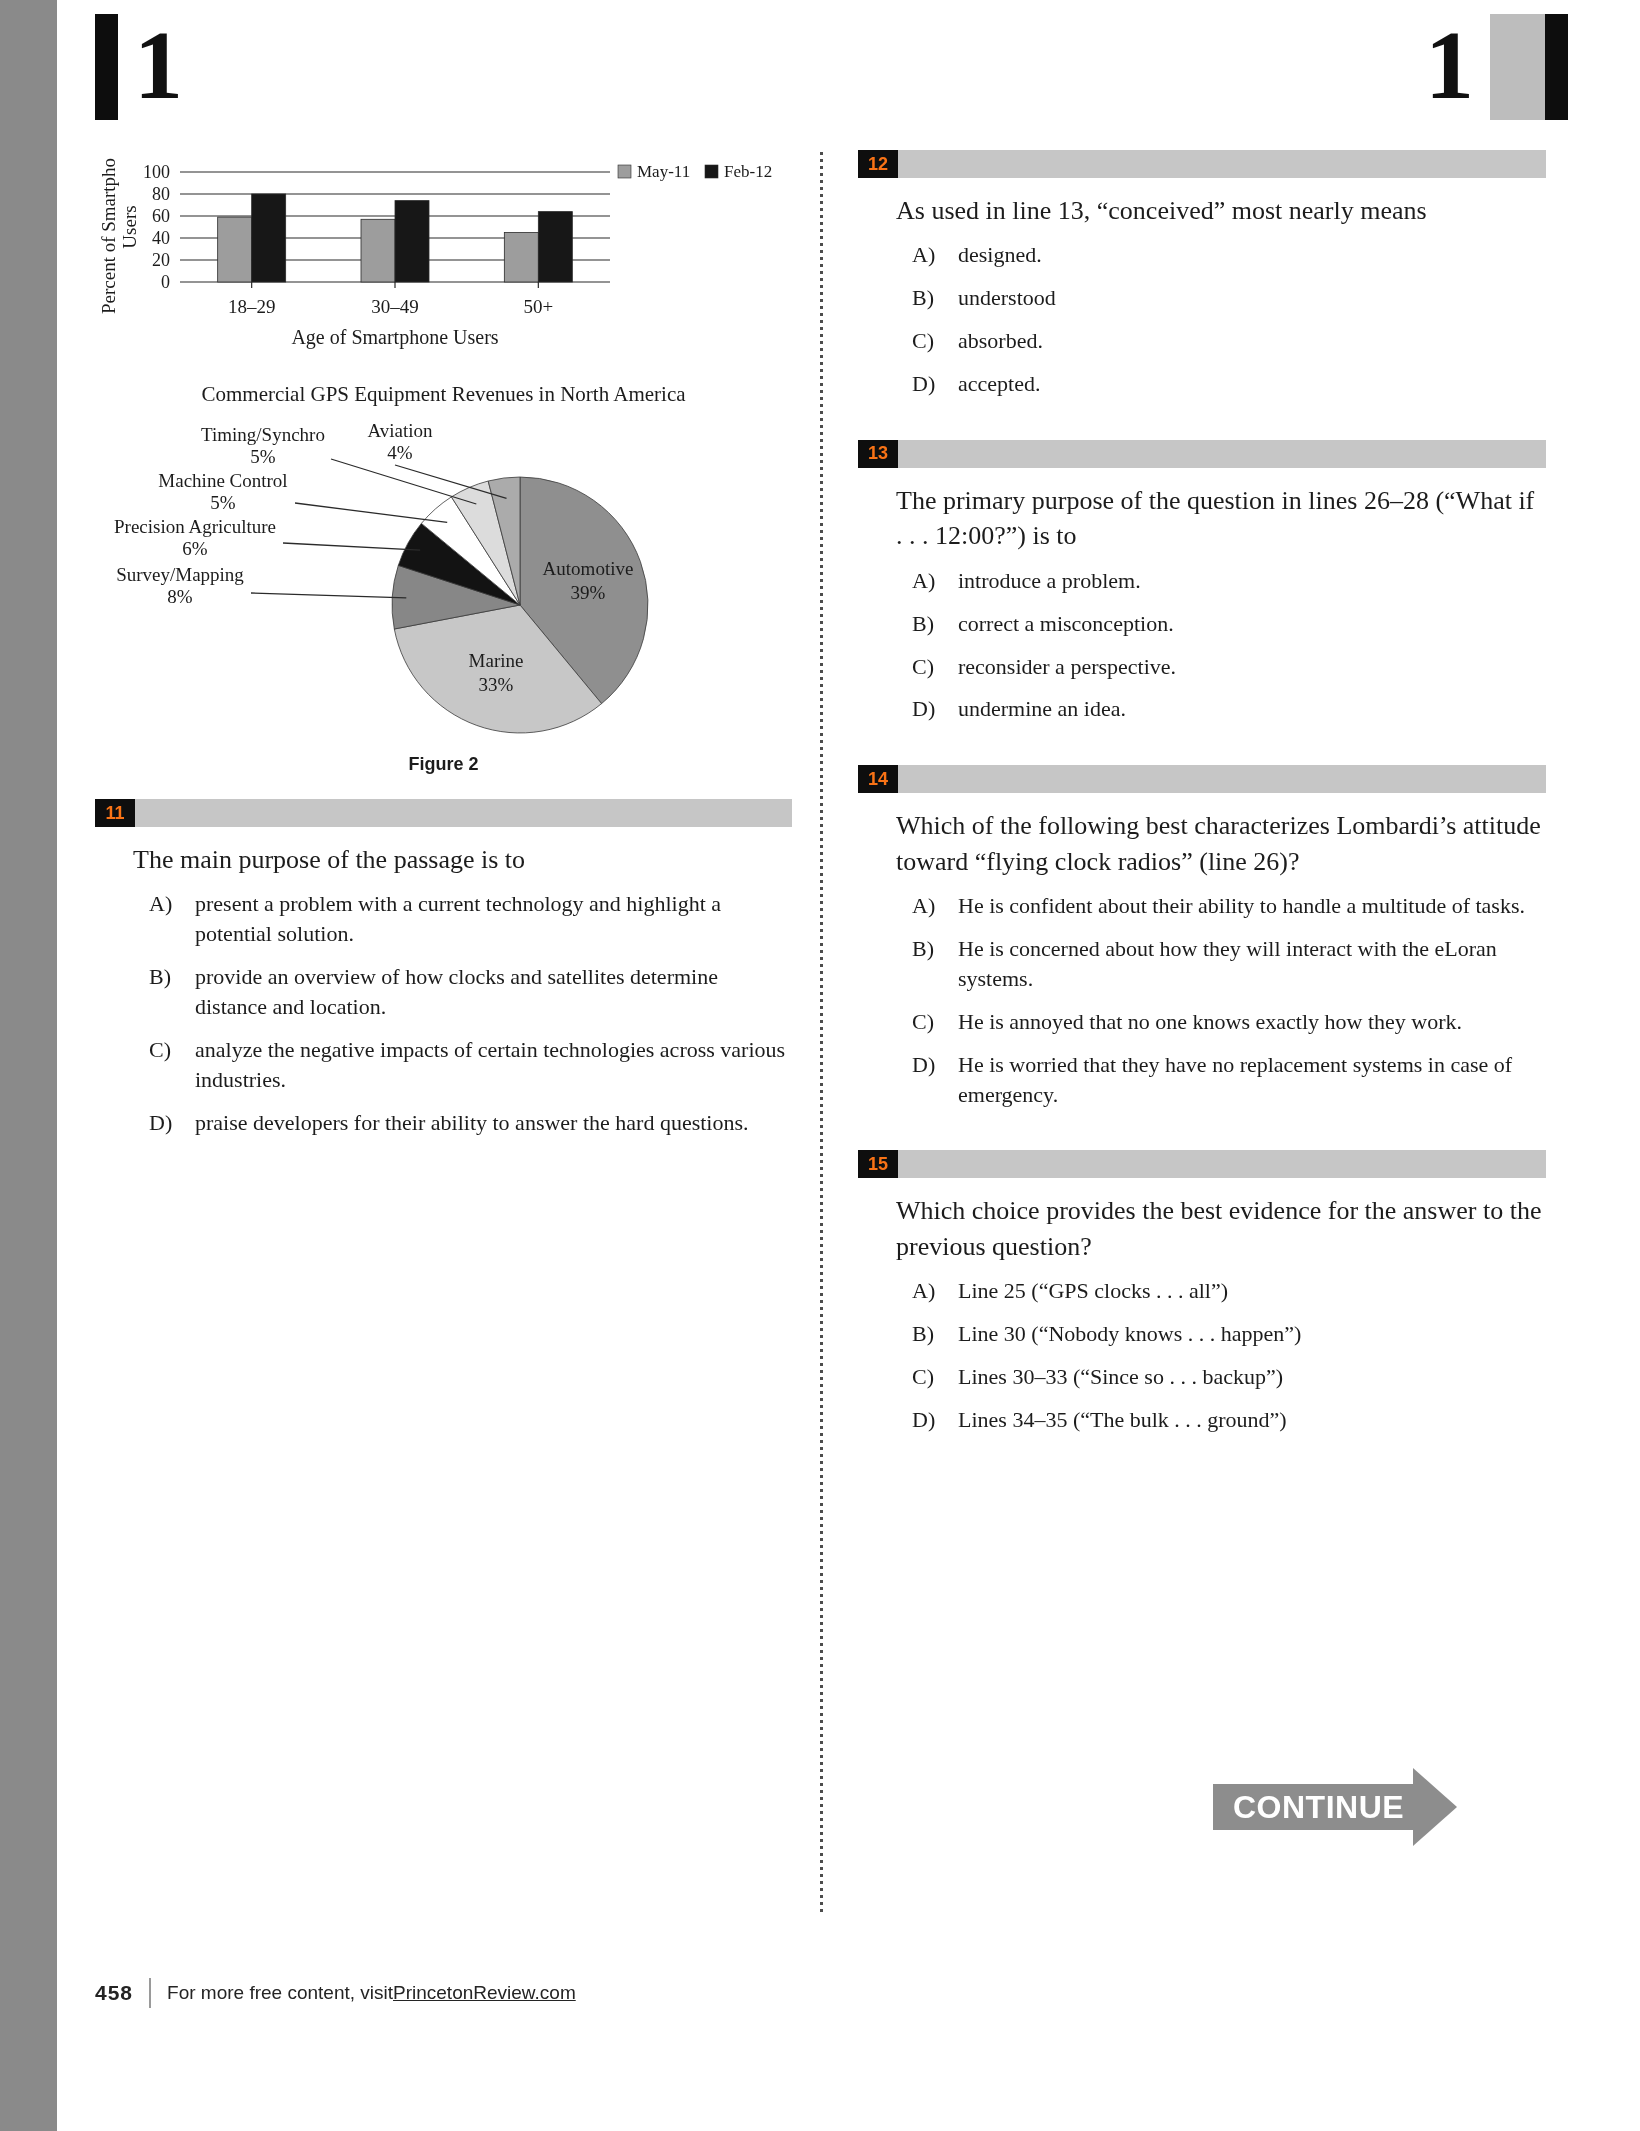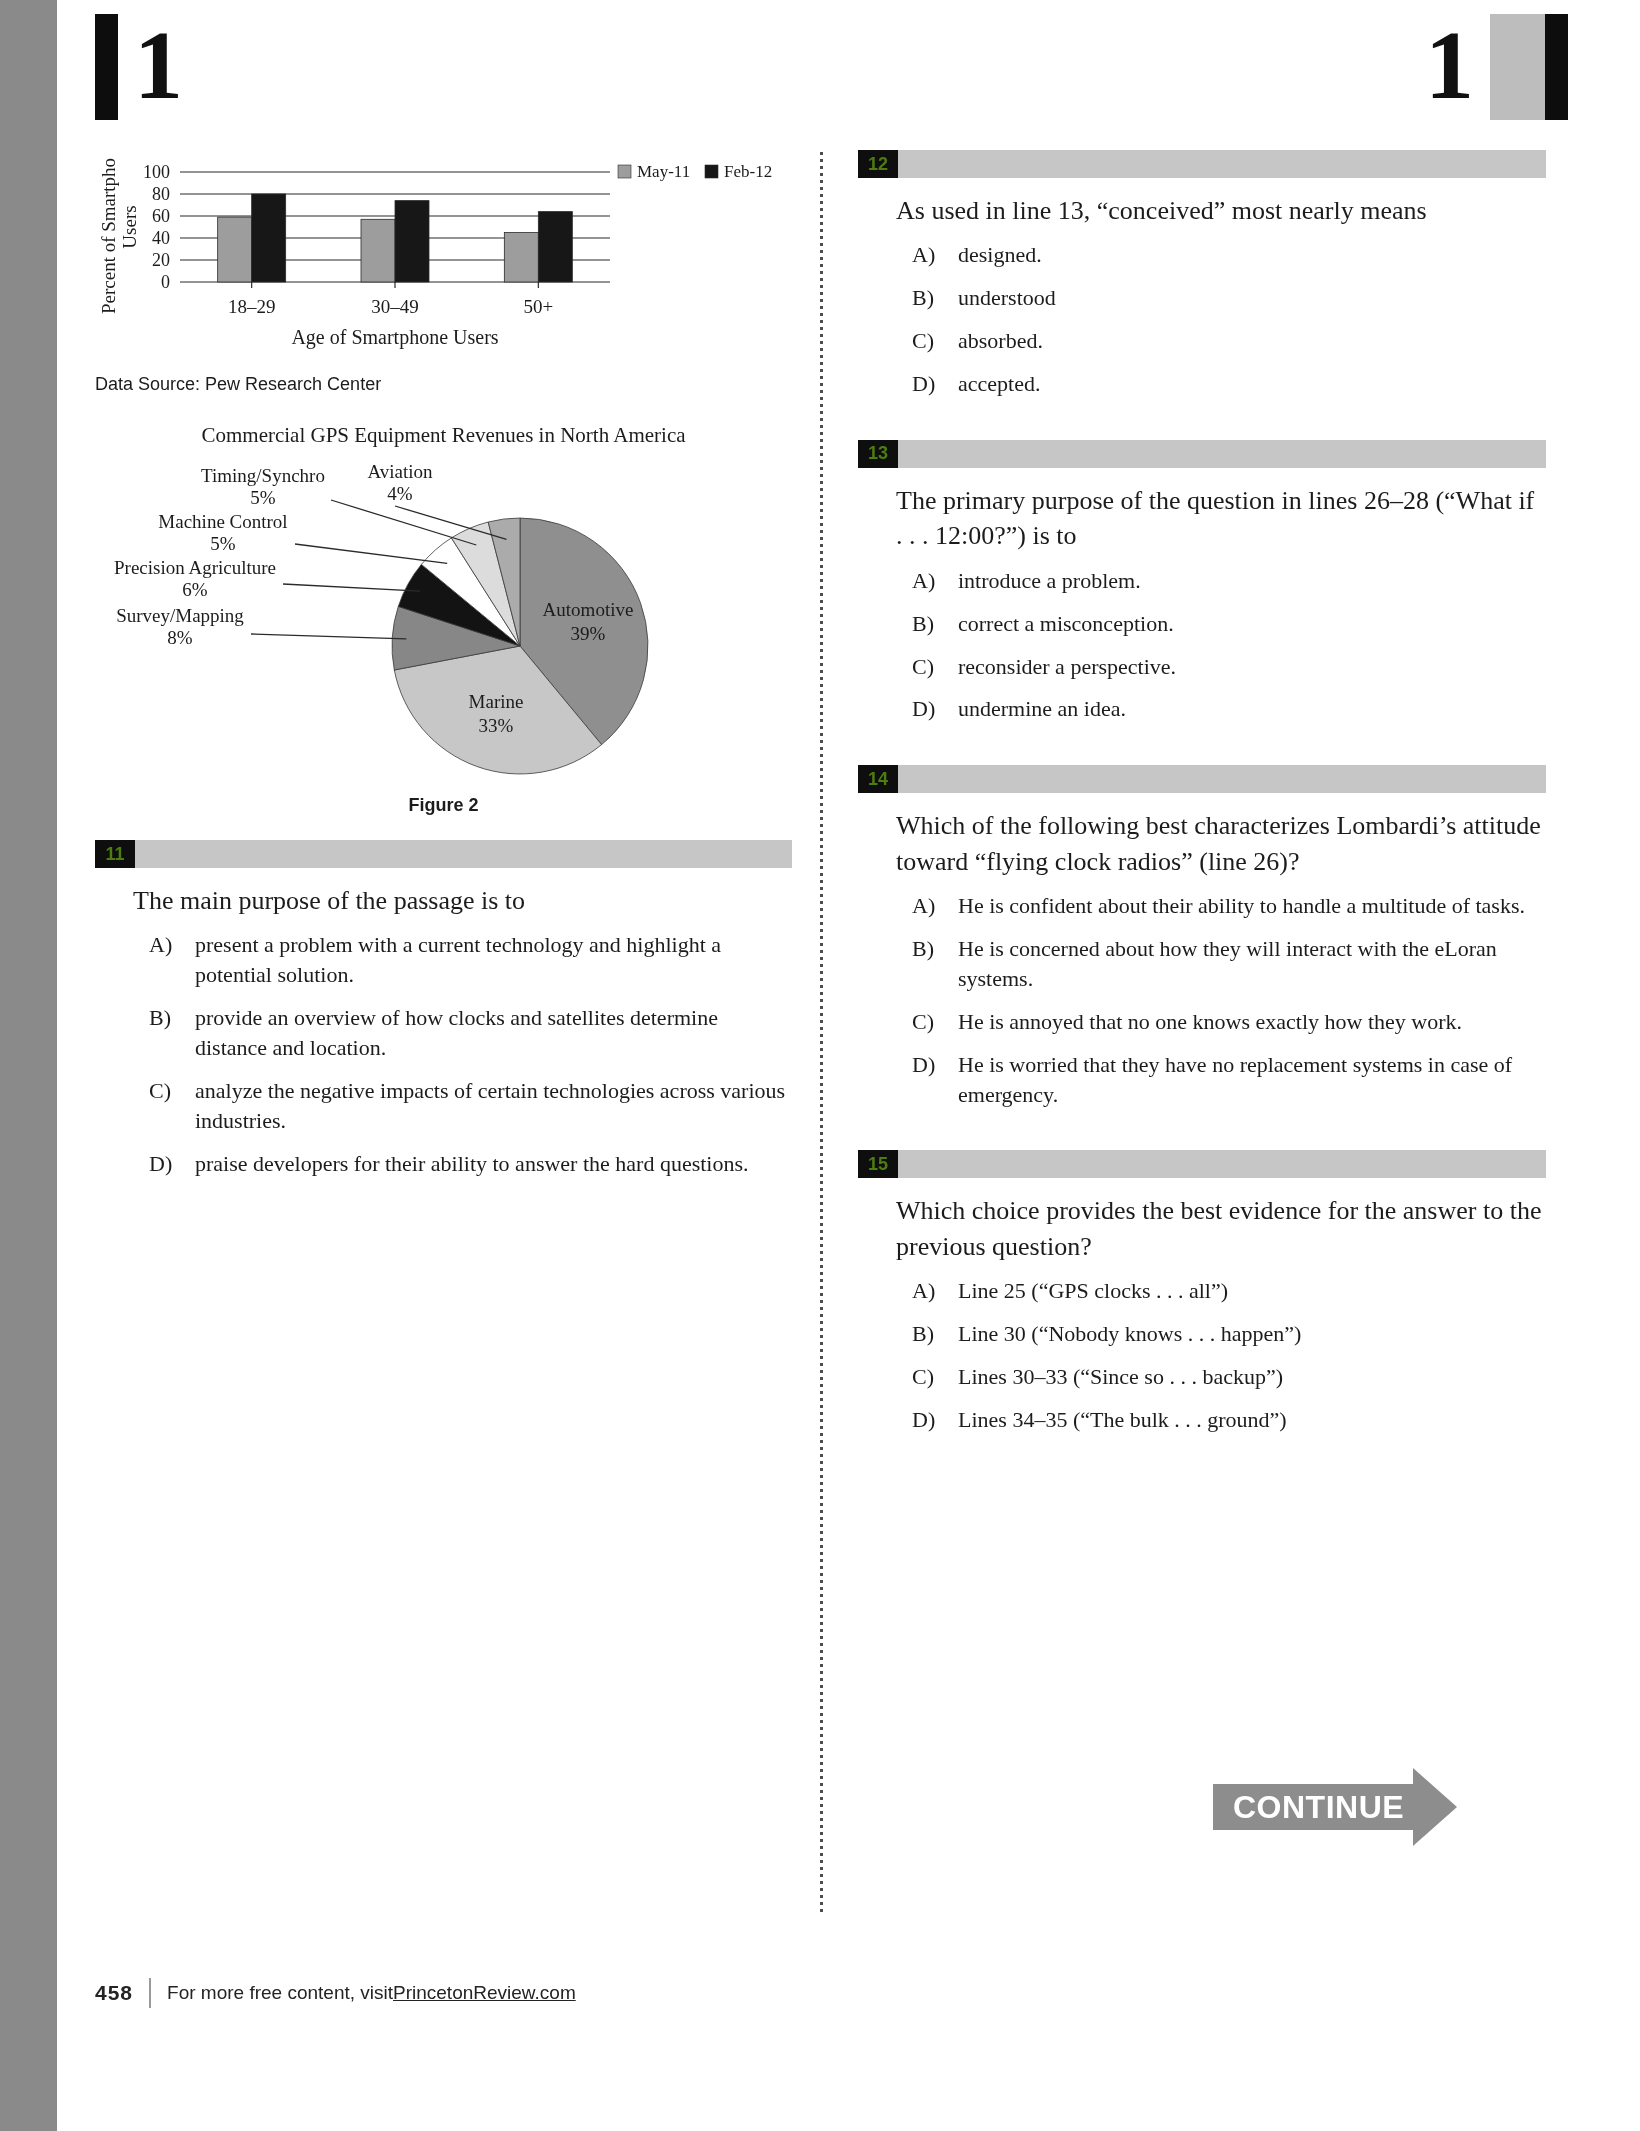--- a/index.html
+++ b/index.html
@@ -42,21 +42,21 @@
     font-weight:bold; font-size:18px; margin-top:10px;
   }
   .data-source { font-family:"Liberation Sans", sans-serif; font-size:18px; margin-top:20px; }
 
   
   .question { margin-top:41px; }
   .question.first { margin-top:0; }
   .q11 { margin-top:24px; }
   .q-header { height:28px; background:#c6c6c6; display:flex; align-items:stretch; }
   .q-num {
-    min-width:40px; background:#0e0e0e; color:#4d7c0f;
+    min-width:40px; background:#0e0e0e; color:#f97316;
     font-family:"Liberation Sans", sans-serif; font-size:18px; font-weight:bold;
     display:flex; align-items:center; justify-content:center;
   }
   .q-stem { margin:15px 0 12px 38px; font-size:26px; line-height:1.36; }
   .choices { list-style:none; margin-left:54px; margin-right:6px; }
   .choice { display:flex; font-size:22px; line-height:1.36; margin-bottom:13px; }
   .choice-letter { flex:none; width:46px; }
   .choice-text { flex:1; }
 
   
@@ -127,21 +127,20 @@
         <line x1="443.3333333333333" y1="124" x2="443.3333333333333" y2="130" stroke="#2b2b2b" stroke-width="1.2"></line>
         <text x="443.3333333333333" y="155" text-anchor="middle" font-size="19">50+</text>
         <rect x="523" y="7" width="13" height="13" fill="#9d9d9d" stroke="#2b2b2b" stroke-width="0.6"></rect>
         <text x="542" y="19" font-size="17">May-11</text>
         <rect x="610" y="7" width="13" height="13" fill="#171717" stroke="#2b2b2b" stroke-width="0.6"></rect>
         <text x="629" y="19" font-size="17">Feb-12</text>
         <text transform="translate(20 69) rotate(-90)" text-anchor="middle" font-size="19"><tspan x="0" dy="0">Percent of Smartphone</tspan><tspan x="0" dy="21">Users</tspan></text>
         <text x="300" y="186" text-anchor="middle" font-size="20">Age of Smartphone Users</text>
       </svg></div>
 
-  <div class="data-source">Data Source: Pew Research Center</div>
 
   <div class="fig2-title">Commercial GPS Equipment Revenues in North America</div>
 
   <div id="fig2-chart" class="chart-box"><svg viewBox="0 0 697 325" width="697" height="325" font-family="Liberation Serif, serif" fill="#1c1c1c">
         <path d="M425 190 L425.0 62.0 A128 128 0 0 1 506.6 288.6 Z" fill="#8f8f8f" stroke="#3a3a3a" stroke-width="0.8"></path>
         <path d="M425 190 L506.6 288.6 A128 128 0 0 1 299.3 214.0 Z" fill="#c7c7c7" stroke="#3a3a3a" stroke-width="0.8"></path>
         <path d="M425 190 L299.3 214.0 A128 128 0 0 1 303.3 150.4 Z" fill="#878787" stroke="#3a3a3a" stroke-width="0.8"></path>
         <path d="M425 190 L303.3 150.4 A128 128 0 0 1 326.4 108.4 Z" fill="#131313" stroke="#3a3a3a" stroke-width="0.8"></path>
         <path d="M425 190 L326.4 108.4 A128 128 0 0 1 356.4 81.9 Z" fill="#ffffff" stroke="#3a3a3a" stroke-width="0.8"></path>
         <path d="M425 190 L356.4 81.9 A128 128 0 0 1 393.2 66.0 Z" fill="#dcdcdc" stroke="#3a3a3a" stroke-width="0.8"></path>

